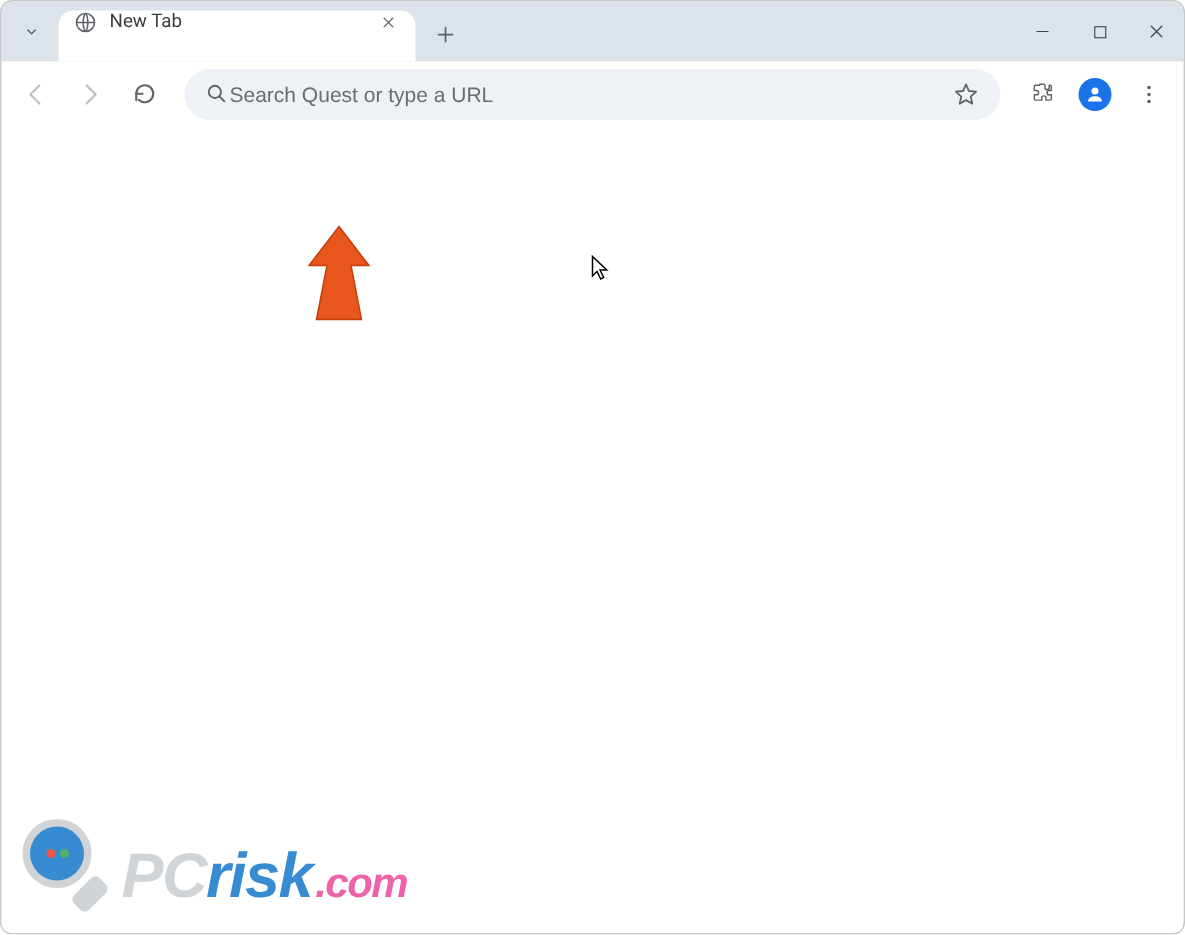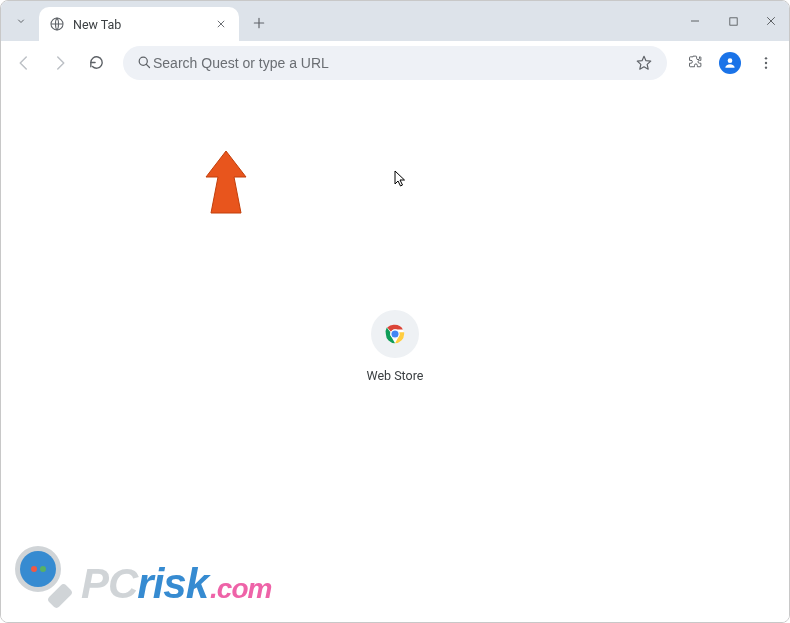--- a/index.html
+++ b/index.html
@@ -3,21 +3,21 @@
 <meta charset="utf-8">
 <style>
 * { margin: 0; padding: 0; box-sizing: border-box; }
 body { font-family: "Segoe UI", Roboto, Arial, sans-serif; background: #fff; width: 790px; height: 623px; overflow: hidden; position: relative; }
 
 .window-frame { width: 790px; height: 623px; border: 1px solid #c8c8c8; border-radius: 8px; background: #fff; display: flex; flex-direction: column; overflow: hidden; position: relative; }
 
 
 .tab-strip { height: 40px; background: #dde3ea; display: flex; align-items: flex-end; padding-left: 6px; position: relative; }
 .tab-dropdown { width: 28px; height: 28px; display: flex; align-items: center; justify-content: center; margin-bottom: 6px; margin-right: 4px; border-radius: 6px; }
-.tab { background: #fff; height: 34px; width: 200px; border-radius: 10px 10px 0 0; display: flex; align-items: center; padding: 0 10px; gap: 8px; font-size: 12.5px; color: #3c4043; position: relative; }
+.tab { background: #fff; height: 34px; width: 238px; border-radius: 10px 10px 0 0; display: flex; padding: 0 10px; gap: 8px; font-size: 12.5px; color: #3c4043; position: relative; }
 .tab .globe-icon { width: 16px; height: 16px; flex-shrink: 0; }
 .tab .tab-title { flex: 1; white-space: nowrap; overflow: hidden; text-overflow: ellipsis; }
 .tab .close { width: 16px; height: 16px; display: flex; align-items: center; justify-content: center; font-size: 14px; color: #5f6368; border-radius: 50%; }
 .new-tab-btn { width: 28px; height: 28px; display: flex; align-items: center; justify-content: center; margin-left: 6px; margin-bottom: 4px; border-radius: 50%; font-size: 18px; color: #5f6368; }
 
 .window-controls { position: absolute; right: 8px; top: 0; height: 40px; display: flex; align-items: center; gap: 18px; }
 .win-btn { width: 20px; height: 20px; display: flex; align-items: center; justify-content: center; color: #3c4043; }
 
 
 .toolbar { height: 44px; background: #fff; display: flex; align-items: center; padding: 0 8px; gap: 6px; border-bottom: 1px solid transparent; }
@@ -172,33 +172,20 @@
           <path d="M1 1l0 13 3-3 2.5 5 2-1-2.5-5 4.5 0z" fill="#fff" stroke="#000" stroke-width="1"></path>
         </svg>
     </div>
 
     <div class="arrow-annotation">
       <svg width="50" height="70" viewBox="0 0 50 70">
         <path d="M25 2 L45 28 L33 28 L40 64 L10 64 L17 28 L5 28 Z" fill="#e8551d" stroke="#c23f0b" stroke-width="1"></path>
       </svg>
     </div>
 
-    <div class="shortcut-tile">
-      <div class="shortcut-circle">
-        <svg width="22" height="22" viewBox="0 0 24 24">
-          <circle cx="12" cy="12" r="10" fill="#fff"></circle>
-          <path d="M12 2a10 10 0 0 1 8.66 5H12a5 5 0 0 0-4.33 2.5L3.5 5A10 10 0 0 1 12 2z" fill="#db4437"></path>
-          <path d="M22 12a10 10 0 0 1-10 10l4-7a5 5 0 0 0 0-5l6-0z" fill="#ffcd40"></path>
-          <path d="M2 12a10 10 0 0 0 10 10l-4-7A5 5 0 0 1 7 10L3 5a10 10 0 0 0-1 7z" fill="#0f9d58"></path>
-          <circle cx="12" cy="12" r="4.5" fill="#4285f4"></circle>
-          <circle cx="12" cy="12" r="4.5" fill="none" stroke="#fff" stroke-width="1.2"></circle>
-        </svg>
-      </div>
-      <div class="shortcut-label">Web Store</div>
-    </div>
 
     <div class="watermark">
       <div class="wm-mag">
         <div class="wm-ring"></div>
         <div class="wm-lens">
             <span class="dot"></span>
             <span class="dot green"></span>
           </div>
         <div class="wm-handle"></div>
       </div>

